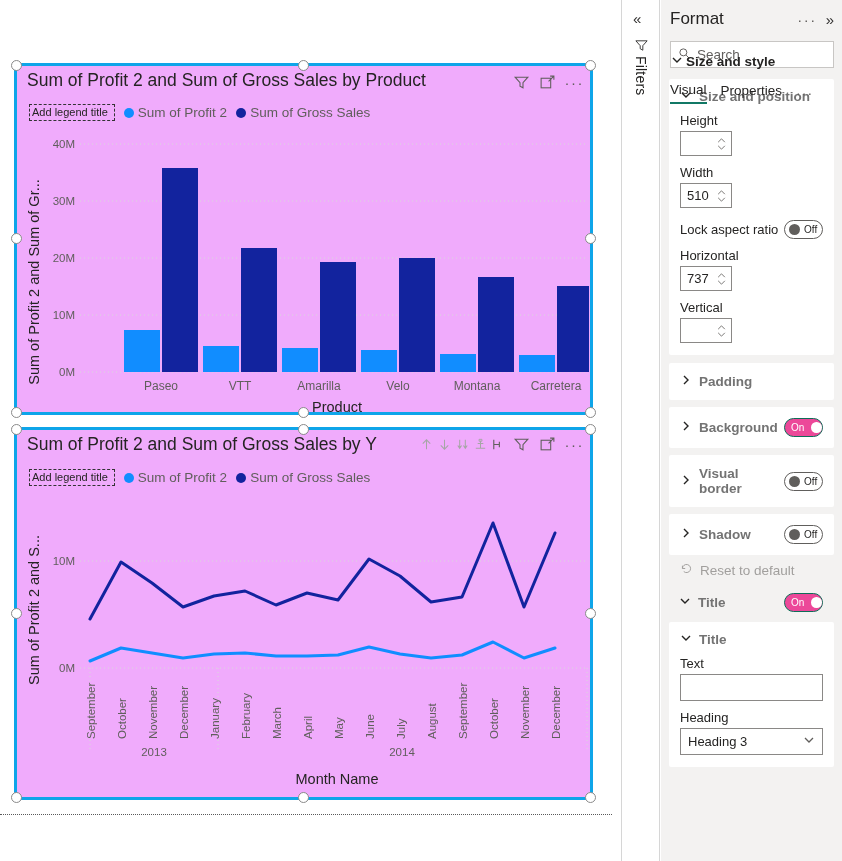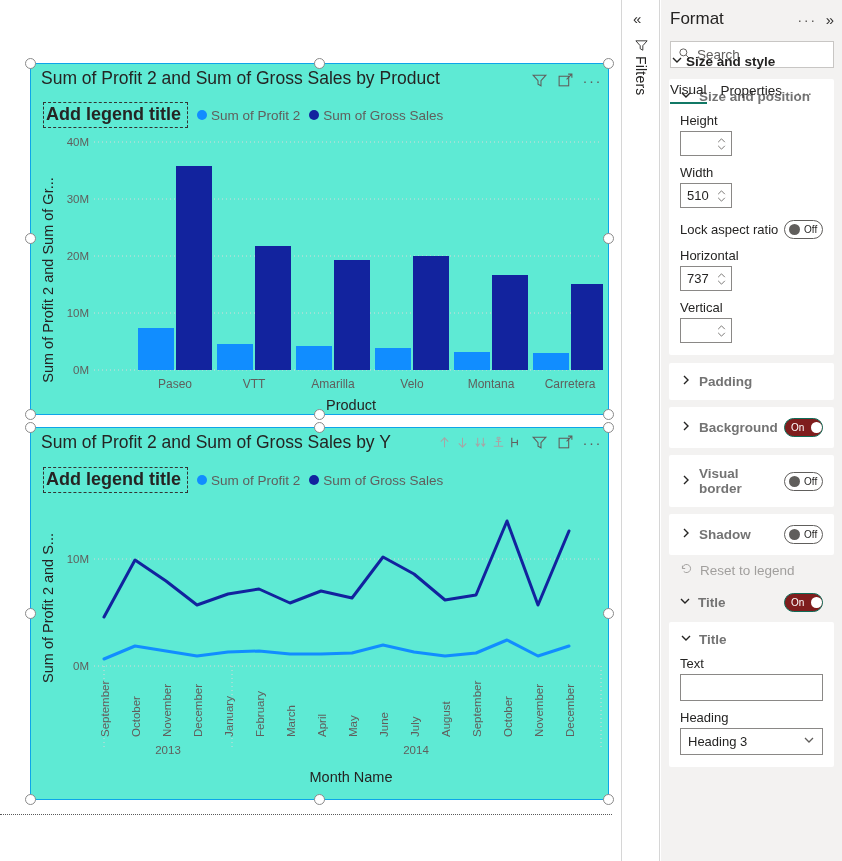--- a/index.html
+++ b/index.html
@@ -15,21 +15,21 @@
   #canvas {
     position: absolute; left: 0; top: 0; width: 620px; height: 861px;
     background: #ffffff;
   }
   .dashed-canvas-edge {
     position: absolute; left: 0; bottom: 46px; width: 612px;
     border-top: 1px dotted #5a5a5a;
   }
 
   
-  .visual { position: absolute; background: #5eead4; border: 1px solid #0ea5e9; margin-left: 16px; }
+  .visual { position: absolute; background: #f0abfc; border: 3px solid #0ea5e9; }
   .handle {
     position: absolute; width: 11px; height: 11px; border-radius: 50%;
     background: #ffffff; border: 1px solid #8a8a8a; z-index: 40;
   }
   .h-tl { left: -6px; top: -6px; } .h-tc { left: 50%; margin-left: -6px; top: -6px; }
   .h-tr { right: -6px; top: -6px; } .h-ml { left: -6px; top: 50%; margin-top: -6px; }
   .h-mr { right: -6px; top: 50%; margin-top: -6px; }
   .h-bl { left: -6px; bottom: -6px; } .h-bc { left: 50%; margin-left: -6px; bottom: -6px; }
   .h-br { right: -6px; bottom: -6px; }
 
@@ -48,21 +48,21 @@
   .dots { letter-spacing: 1.5px; font-size: 15px; color: #605e5c; line-height: 10px; cursor: pointer; }
 
   
   .mini-toolbar { display: flex; align-items: center; gap: 3px; }
   .mini-toolbar .mi { color: #a6a6a6; }
 
   
   .legend { position: absolute; left: 12px; display: flex; align-items: center; gap: 7px; }
   .legend-title {
     border: 1px dashed #333; padding: 1px 6px 2px 2px;
-    font-size: 18px; font-weight: bold; color: #252423; white-space: nowrap;
+    font-size: 11px; font-weight: normal; color: #252423; white-space: nowrap;
     cursor: text;
   }
   .lg-item { display: flex; align-items: center; gap: 4px; margin-left: 2px; }
   .lg-dot { width: 10px; height: 10px; border-radius: 50%; display: block; }
   .lg-txt { font-size: 13.5px; color: #605e5c; white-space: nowrap; }
 
   
   .axis-txt { font-size: 11.5px; fill: #605e5c; font-family: "Liberation Sans", sans-serif; }
   .axis-title { font-size: 14.5px; fill: #252423; font-family: "Liberation Sans", sans-serif; }
   .cat-txt { font-size: 12px; fill: #605e5c; font-family: "Liberation Sans", sans-serif; }
@@ -127,21 +127,21 @@
   .textbox { width: 100%; height: 27px; background: #fff; border: 1px solid #8a8886; cursor: text; }
   .select {
     width: 100%; height: 27px; background: #fff; border: 1px solid #8a8886;
     display: flex; align-items: center; justify-content: space-between; padding: 0 7px;
     font-size: 13px; color: #252423; cursor: pointer;
   }
   .toggle {
     width: 39px; height: 19px; border-radius: 10px; position: relative;
     display: flex; align-items: center; flex: none;
   }
-  .toggle.on { background: #7f1d1d; border: 1px solid #0f6c58; justify-content: flex-start; }
+  .toggle.on { background: #ec4899; border: 1px solid #0f6c58; justify-content: flex-start; }
   .toggle.off { background: #ffffff; border: 1px solid #605e5c; justify-content: flex-start; }
   .toggle .knob { width: 11px; height: 11px; border-radius: 50%; margin-left: 4px; }
   .toggle.on .knob { background: #ffffff; order: 2; margin-left: 3px; }
   .toggle.off .knob { background: #605e5c; }
   .toggle .tl { font-size: 10px; line-height: 19px; margin: 0 4px; }
   .toggle.on .tl { color: #ffffff; order: 1; margin-left: 6px; }
   .toggle.off .tl { color: #252423; }
   .lock-row { display: flex; align-items: center; justify-content: space-between; margin-top: 12px; }
   .reset-row {
     display: flex; align-items: center; gap: 7px; margin: 3px 0 9px 19px;
@@ -542,21 +542,21 @@
       </span>
     </div>
 
     <div class="reset-row">
       <span>
         <svg width="13" height="13" viewBox="0 0 16 16">
             <path d="M3 8a5 5 0 1 1 1.6 3.7" fill="none" stroke="#a19f9d" stroke-width="1.2"></path>
             <path d="M3 4.5V8h3.4" fill="none" stroke="#a19f9d" stroke-width="1.2"></path>
           </svg>
       </span>
-      <span>Reset to legend</span>
+      <span>Reset to default</span>
     </div>
 
     <div class="fp-card-row" style="background:#f3f2f1; padding:6px 11px 6px 10px; margin-bottom:4px;">
       <span class="fp-card-head">
         <span>
           <svg width="12" height="12" viewBox="0 0 12 12">
               <path d="M2 4l4 4 4-4" fill="none" stroke="#252423" stroke-width="1.4"></path>
             </svg>
         </span>
         <span>Title</span>

